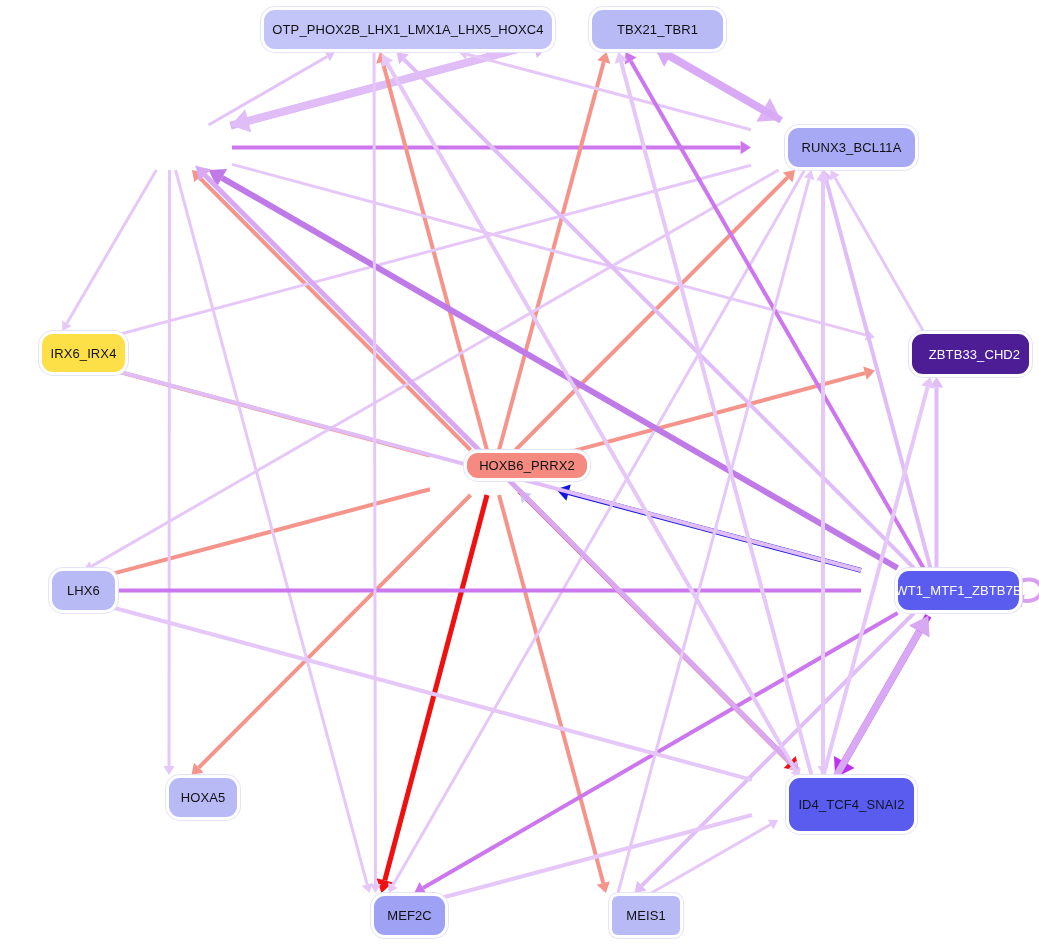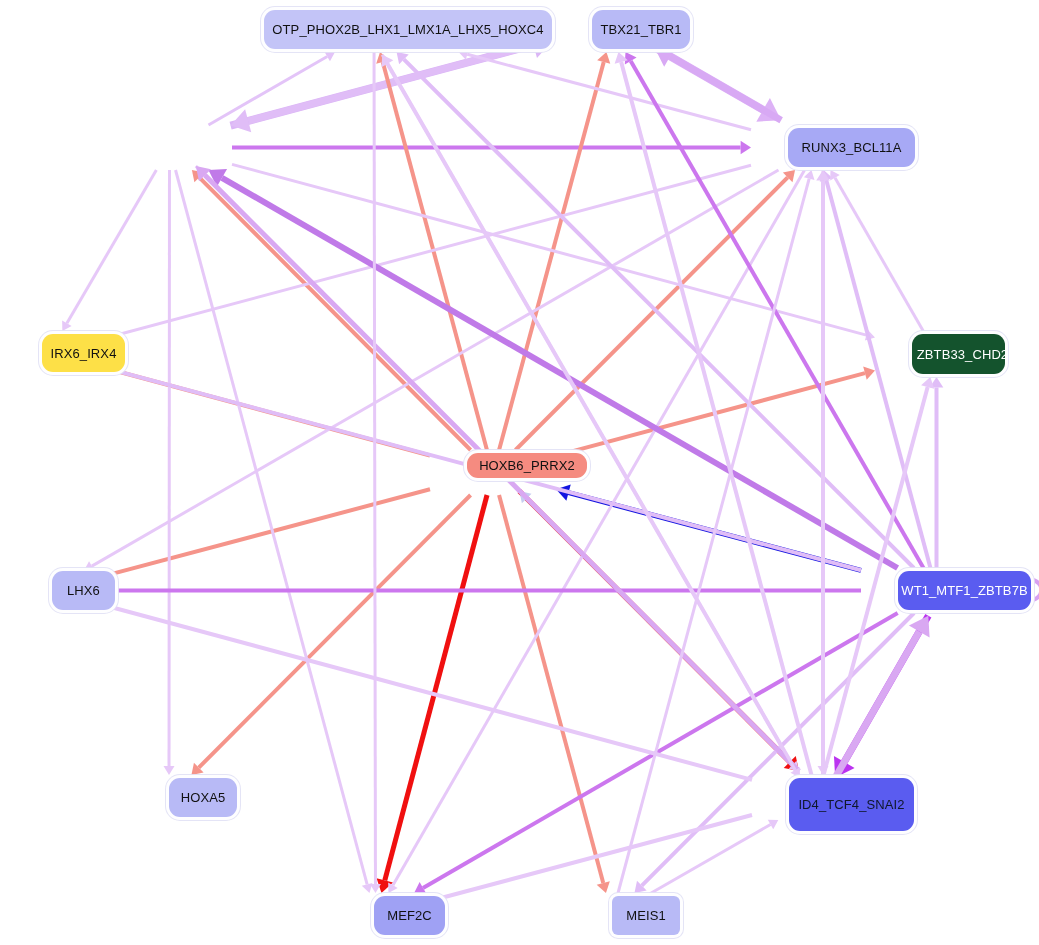--- a/index.html
+++ b/index.html
@@ -263,39 +263,39 @@
         <polygon points="799.7439513323736,777.7504418260072 790.4803437392354,772.7070724799894 800.0061129494882,767.206188827975" fill="#e6c8f8"></polygon>
       </g>
       <g>
         <line x1="374.03809255079005" y1="52" x2="375.4466704507305" y2="884.0000128981271" stroke="#e6c8f8" stroke-width="3" stroke-linecap="butt"></line>
         <polygon points="375.46190744920995,893 369.9466783329193,884.0093243971979 380.9466625685417,883.9907013990563" fill="#e6c8f8"></polygon>
       </g>
     </svg>
 <div class="node" style="left: 230px; top: 10px; width: 288px; height: 39px; background: rgb(195, 196, 247); color: rgb(17, 17, 17);">
       <span class="node-label">OTP_PHOX2B_LHX1_LMX1A_LHX5_HOXC4</span>
     </div>
-    <div class="node" style="left: 558px; top: 10px; width: 98px; height: 39px; background: rgb(184, 186, 246); color: rgb(17, 17, 17);">
+    <div class="node" style="left: 558px; top: 10px; width: 131px; height: 39px; background: rgb(184, 186, 246); color: rgb(17, 17, 17);">
       <span class="node-label">TBX21_TBR1</span>
     </div>
     <div class="node" style="left: 754px; top: 128px; width: 127px; height: 39px; background: rgb(167, 169, 245); color: rgb(17, 17, 17);">
       <span class="node-label">RUNX3_BCL11A</span>
     </div>
     <div class="node" style="left: 8px; top: 334px; width: 83px; height: 38px; background: #fde047; color: rgb(17, 17, 17);">
       <span class="node-label">IRX6_IRX4</span>
     </div>
-    <div class="node" style="left: 878px; top: 334px; width: 93px; height: 40px; background: #14532d; color: rgb(255, 255, 255); padding-left: 8px;">
+    <div class="node" style="left: 878px; top: 334px; width: 117px; height: 40px; background: #4c1d95; color: rgb(255, 255, 255); padding-left: 8px;">
       <span class="node-label">ZBTB33_CHD2</span>
     </div>
     <div class="node" style="left: 433px; top: 453px; width: 120px; height: 25px; background: rgb(245, 139, 128); color: rgb(17, 17, 17);">
       <span class="node-label">HOXB6_PRRX2</span>
     </div>
     <div class="node" style="left: 18px; top: 571px; width: 63px; height: 39px; background: rgb(184, 186, 246); color: rgb(17, 17, 17);">
       <span class="node-label">LHX6</span>
     </div>
-    <div class="node" style="left: 864px; top: 571px; width: 133px; height: 39px; background: rgb(90, 92, 240); color: rgb(255, 255, 255);">
+    <div class="node" style="left: 864px; top: 571px; width: 121px; height: 39px; background: rgb(90, 92, 240); color: rgb(255, 255, 255);">
       <span class="node-label">WT1_MTF1_ZBTB7B</span>
     </div>
     <div class="node" style="left: 135px; top: 778px; width: 68px; height: 39px; background: rgb(184, 186, 246); color: rgb(17, 17, 17);">
       <span class="node-label">HOXA5</span>
     </div>
     <div class="node" style="left: 755px; top: 778px; width: 125px; height: 53px; background: rgb(90, 92, 240); color: #0f172a;">
       <span class="node-label">ID4_TCF4_SNAI2</span>
     </div>
     <div class="node" style="left: 340px; top: 896px; width: 71px; height: 39px; background: rgb(159, 161, 244); color: rgb(17, 17, 17);">
       <span class="node-label">MEF2C</span>

